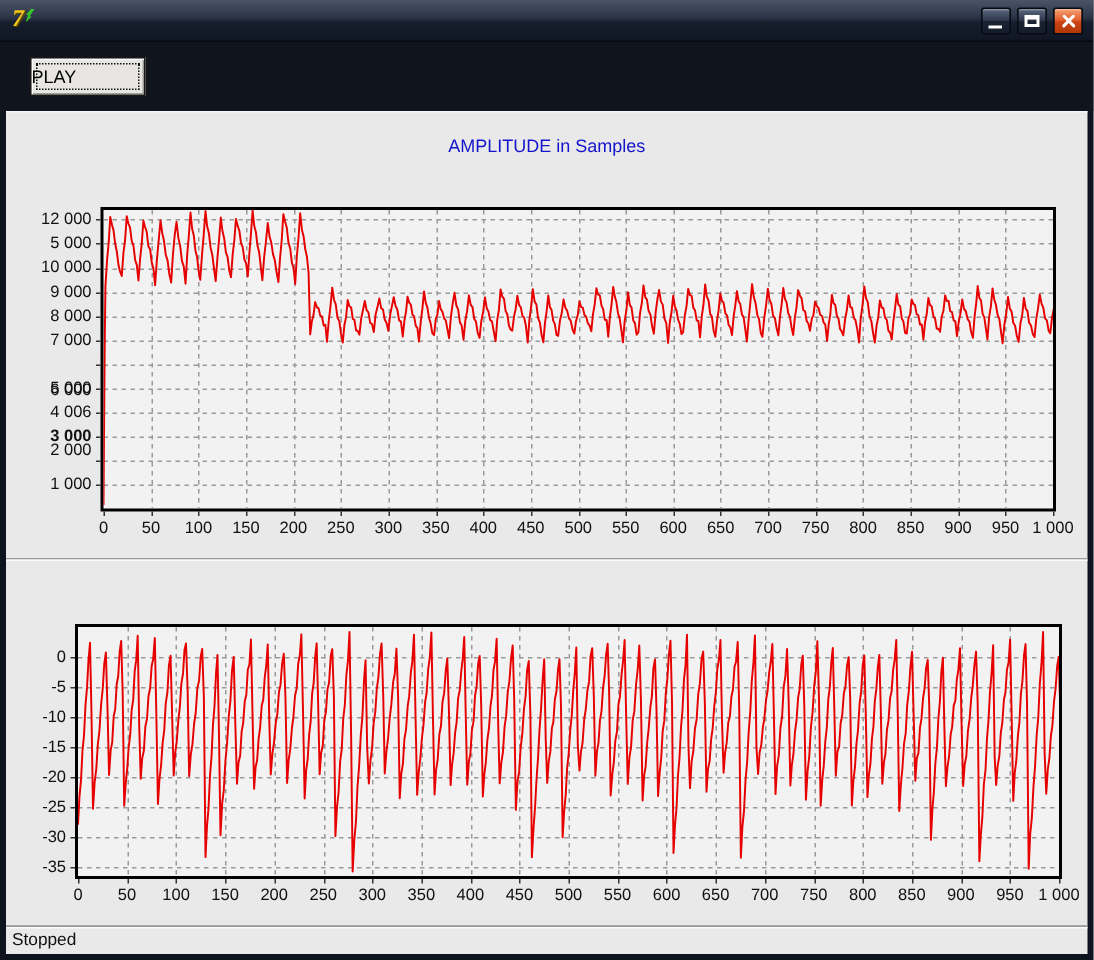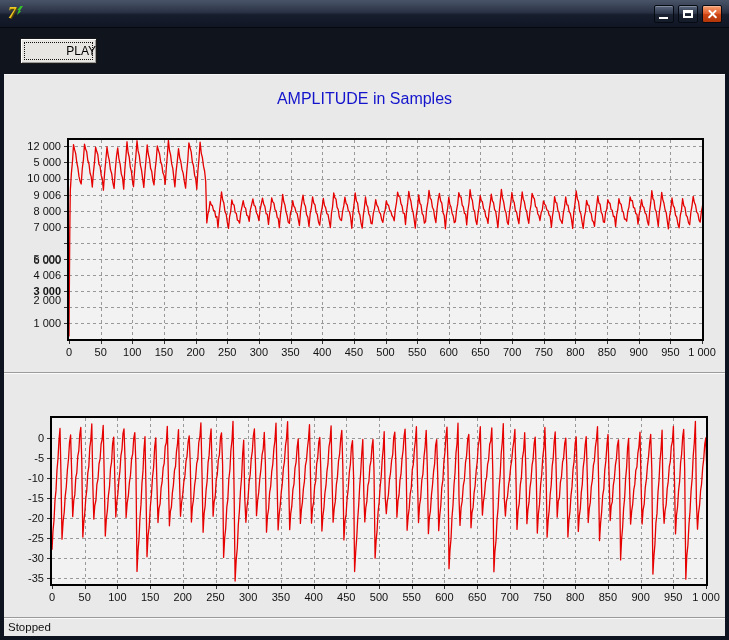--- a/index.html
+++ b/index.html
@@ -49,41 +49,41 @@
   .glyph-x2{transform:rotate(-45deg);}
   
   .toolbar{
     position:absolute;left:0;top:28px;width:729px;height:46px;
     background:#10151d;
   }
   .pbtn{
     position:absolute;top:10px;width:77px;height:26px;
     background:#e8e6e3;color:#000;font-size:12px;
     font-family:"Liberation Sans", sans-serif;
-    text-align:right;line-height:24px;cursor:default;
+    text-align:left;line-height:24px;cursor:default;
     border:1px solid #7d7d7d;
     box-shadow:inset 1px 1px 0 #ffffff, inset -1px -1px 0 #9d9d9d;
     box-sizing:border-box;
   }
   .pbtn.default{
     border:1px solid #1a1a1a;
     outline:1px dotted #111;outline-offset:-5px;
   }
   #btn-play{left:20px;}
   #btn-rec{left:107px;}
   
   .main{
     position:absolute;left:4px;top:74px;width:721px;height:543px;
     background:#e9e9e9;
     border-top:1px solid #f6f6f6;
     box-sizing:border-box;
   }
   .chart-title{
     position:absolute;width:100%;text-align:center;
-    color:#1414cc;font-size:16px;
+    color:#1414cc;font-size:12px;
   }
   #amp-title{top:15px;}
   #phase-title{top:310px;}
   .divider{
     position:absolute;left:0;top:297px;width:100%;height:2px;
     border-top:1px solid #9c9c9c;border-bottom:1px solid #fbfbfb;box-sizing:border-box;
   }
   .plot{
     position:absolute;border:2px solid #000;background:#f2f2f2;box-sizing:border-box;
   }
@@ -171,21 +171,21 @@
         <polyline points="0.0,196.6 0.8,89.9 1.3,50.6 2.4,33.1 3.5,21.3 4.5,4.6 5.6,9.7 6.7,13.7 7.8,22.5 8.9,27.8 10.0,36.7 11.1,41.3 12.2,44.0 13.3,28.5 14.4,19.9 15.5,4.1 16.6,9.0 17.7,11.7 18.8,20.5 20.0,24.0 21.1,33.3 22.2,36.6 23.3,47.0 24.4,32.5 25.5,22.4 26.6,7.1 27.7,11.3 28.8,14.5 29.9,24.1 31.1,26.3 32.2,35.2 33.3,39.0 34.4,50.1 35.6,33.1 36.8,20.3 38.0,7.0 39.2,15.6 40.3,20.4 41.5,29.8 42.7,33.6 43.9,42.8 45.1,48.4 46.3,29.7 47.5,16.4 48.7,7.9 49.9,18.6 51.1,23.9 52.3,33.9 53.5,37.6 54.7,49.1 55.8,29.8 56.9,17.1 58.0,1.7 59.1,12.5 60.2,17.0 61.3,27.1 62.4,31.4 63.4,40.5 64.5,46.6 65.7,29.5 66.8,16.7 68.0,0.7 69.1,10.9 70.3,15.7 71.4,25.1 72.5,29.8 73.7,39.2 74.8,47.4 76.0,31.3 77.1,19.1 78.2,5.0 79.3,14.0 80.5,19.2 81.6,28.3 82.7,31.2 83.9,40.7 85.0,44.9 86.1,29.8 87.2,20.5 88.3,6.0 89.5,10.6 90.6,14.0 91.7,22.2 92.8,24.8 93.9,32.8 95.1,35.8 96.2,44.3 97.3,28.0 98.3,16.0 99.4,0.3 100.5,10.5 101.6,14.8 102.7,23.9 103.8,28.4 104.8,37.4 105.9,46.8 107.1,31.4 108.3,21.1 109.5,8.7 110.7,17.6 111.8,21.5 113.0,29.4 114.2,33.4 115.4,41.7 116.6,48.1 117.7,32.0 118.8,20.2 119.9,2.8 121.1,7.8 122.2,11.9 123.3,21.7 124.5,25.8 125.6,35.2 126.7,38.6 127.8,49.3 128.9,30.8 130.0,18.7 131.1,2.1 132.3,13.3 133.4,17.6 134.5,26.2 135.6,31.0 136.7,41.5 137.8,82.9 138.9,74.1 140.0,70.0 141.1,61.4 142.3,64.9 143.4,65.6 144.5,70.4 145.6,70.9 146.8,77.1 147.9,76.5 149.0,87.8 150.2,73.8 151.3,64.2 152.5,51.8 153.7,60.0 154.8,62.8 156.0,71.8 157.2,74.1 158.3,82.3 159.5,88.4 160.6,76.7 161.7,71.6 162.8,60.0 163.9,64.2 165.1,65.0 166.2,72.6 167.3,73.2 168.4,80.2 169.5,80.8 170.6,83.1 171.8,72.3 173.0,66.6 174.2,60.7 175.4,66.8 176.6,68.2 177.8,75.3 179.0,76.0 180.2,81.4 181.4,69.7 182.6,64.8 183.9,59.0 185.1,65.4 186.3,66.3 187.5,73.0 188.7,75.3 189.9,80.6 191.1,69.9 192.3,64.0 193.5,58.2 194.7,64.0 195.9,66.5 197.1,73.6 198.3,74.4 199.5,84.4 200.6,73.8 201.7,67.7 202.7,57.8 203.8,61.8 204.9,63.1 206.0,69.7 207.1,70.9 208.2,77.3 209.3,78.7 210.3,87.7 211.5,74.5 212.6,65.8 213.7,54.3 214.8,61.8 215.9,64.9 217.0,71.9 218.1,75.5 219.2,82.1 220.4,83.4 221.5,72.7 222.6,69.7 223.7,60.7 224.8,66.1 225.9,67.7 227.1,72.4 228.2,73.6 229.3,79.6 230.4,85.5 231.6,71.2 232.8,62.4 234.0,55.2 235.2,63.5 236.4,66.2 237.6,74.8 238.8,77.1 240.0,86.5 241.2,73.8 242.4,67.4 243.6,56.9 244.8,63.2 246.0,64.8 247.1,72.5 248.3,74.4 249.5,82.0 250.7,85.2 251.9,73.9 253.1,67.8 254.3,58.3 255.5,65.5 256.6,67.6 257.8,73.4 259.0,74.4 260.2,81.1 261.4,87.5 262.5,73.2 263.6,66.6 264.7,53.0 265.8,57.6 267.0,59.2 268.1,67.4 269.2,69.5 270.3,77.1 271.4,79.7 272.5,80.5 273.7,70.8 274.8,65.9 275.9,57.2 277.1,63.4 278.2,64.9 279.3,70.6 280.5,71.9 281.6,77.2 282.8,88.3 283.9,73.7 285.1,64.2 286.2,52.8 287.4,61.0 288.6,63.0 289.7,71.9 290.9,75.0 292.0,82.9 293.2,88.2 294.3,75.6 295.4,67.6 296.5,57.0 297.6,64.7 298.7,66.7 299.8,73.8 300.9,76.1 302.0,83.3 303.1,83.9 304.3,73.7 305.5,68.7 306.7,59.6 307.9,65.2 309.1,67.2 310.3,72.1 311.5,73.9 312.7,79.7 313.9,82.4 315.0,74.0 316.2,70.0 317.3,60.8 318.4,64.7 319.5,65.1 320.7,70.2 321.8,71.2 322.9,75.5 324.1,77.1 325.2,80.9 326.3,69.6 327.5,62.7 328.6,52.1 329.7,56.3 330.9,57.0 332.0,63.8 333.1,66.1 334.2,73.2 335.4,73.3 336.5,84.5 337.6,71.3 338.7,62.9 339.8,51.3 340.9,57.9 341.9,61.2 343.0,68.8 344.1,72.4 345.2,79.7 346.3,88.2 347.4,74.5 348.6,66.7 349.7,54.9 350.9,63.4 352.0,64.9 353.2,73.7 354.3,75.4 355.4,83.1 356.6,81.5 357.7,68.8 358.9,61.9 360.0,50.3 361.2,58.3 362.3,59.7 363.4,67.2 364.6,69.7 365.7,77.3 366.9,82.5 368.1,68.4 369.3,59.2 370.4,53.3 371.6,60.9 372.8,63.1 374.0,72.4 375.2,75.5 376.4,88.6 377.5,75.0 378.7,68.0 379.8,57.1 380.9,64.5 382.0,67.0 383.1,73.2 384.2,76.0 385.3,82.7 386.4,81.5 387.6,70.0 388.7,63.9 389.8,52.6 391.0,56.8 392.1,57.2 393.2,65.1 394.3,66.8 395.5,73.7 396.6,73.9 397.7,84.9 398.9,70.5 400.0,63.0 401.1,49.6 402.2,57.6 403.4,60.6 404.5,69.4 405.6,71.1 406.7,80.1 407.9,84.5 409.0,74.0 410.1,66.6 411.2,55.6 412.3,60.6 413.4,61.8 414.6,68.9 415.7,70.4 416.8,76.7 417.9,78.3 419.0,83.4 420.1,70.7 421.2,63.7 422.3,54.1 423.4,60.8 424.5,62.7 425.6,69.6 426.7,71.3 427.8,79.0 428.9,87.7 430.1,73.0 431.2,62.0 432.4,49.4 433.5,57.9 434.7,62.1 435.9,70.1 437.0,72.7 438.2,82.0 439.3,84.5 440.5,71.9 441.7,63.7 442.9,52.5 444.0,59.8 445.2,62.4 446.4,70.5 447.6,72.1 448.7,78.5 449.9,83.6 451.0,71.1 452.1,62.9 453.2,52.0 454.3,59.2 455.4,61.8 456.5,68.7 457.6,71.2 458.7,78.3 459.8,83.3 460.9,71.7 462.0,64.9 463.1,53.4 464.3,57.2 465.4,58.9 466.5,66.7 467.7,67.5 468.8,74.0 469.9,75.7 471.0,80.5 472.2,72.4 473.3,70.1 474.4,61.0 475.6,64.1 476.7,65.4 477.8,69.8 479.0,70.7 480.1,75.0 481.2,76.4 482.4,87.3 483.5,75.9 484.5,69.9 485.6,56.6 486.7,62.2 487.8,63.1 488.9,70.5 490.0,72.4 491.0,79.1 492.1,81.0 493.2,83.5 494.4,72.9 495.5,67.2 496.7,57.0 497.9,64.8 499.0,65.1 500.2,71.9 501.3,73.4 502.5,79.4 503.7,88.3 504.8,72.3 506.0,63.7 507.2,51.0 508.4,58.9 509.5,61.4 510.7,71.1 511.9,74.0 513.1,82.2 514.2,88.4 515.4,76.9 516.5,71.6 517.6,60.3 518.8,65.0 519.9,65.4 521.0,71.8 522.2,73.3 523.3,80.5 524.4,81.7 525.5,86.4 526.6,74.1 527.7,65.5 528.8,56.1 529.9,63.0 531.1,64.3 532.2,72.3 533.3,74.4 534.4,81.9 535.5,82.4 536.6,72.5 537.7,69.5 538.8,59.7 539.9,62.6 541.0,63.4 542.1,69.5 543.2,70.2 544.4,76.5 545.5,76.3 546.6,86.4 547.7,74.9 548.8,69.5 549.9,58.7 551.0,63.4 552.1,64.2 553.3,70.9 554.4,72.5 555.5,79.2 556.6,79.1 557.7,81.2 558.8,71.3 560.0,66.8 561.1,56.9 562.2,60.7 563.4,60.7 564.5,67.6 565.6,67.9 566.8,73.6 567.9,74.2 569.0,84.1 570.2,74.2 571.4,68.4 572.5,59.6 573.7,66.1 574.9,67.5 576.1,72.8 577.3,74.4 578.4,81.2 579.6,85.2 580.7,71.2 581.8,62.2 582.8,50.7 583.9,58.6 585.0,60.4 586.1,69.3 587.2,71.6 588.2,78.6 589.3,86.3 590.4,71.6 591.6,64.1 592.7,52.3 593.8,59.6 594.9,63.0 596.1,70.0 597.2,72.6 598.3,80.9 599.4,88.8 600.6,76.3 601.8,69.5 603.0,58.0 604.2,65.6 605.4,67.6 606.5,75.2 607.7,77.1 608.9,84.0 610.1,87.9 611.3,75.5 612.5,69.9 613.6,58.6 614.8,65.7 616.0,67.4 617.1,75.2 618.3,76.9 619.5,82.6 620.7,84.7 621.8,72.9 623.0,65.8 624.2,56.4 625.4,62.6 626.5,65.0 627.7,72.2 628.9,73.6 630.1,80.4 631.2,82.1 632.4,71.3 633.5,66.1 634.6,57.1 635.8,63.0 636.9,64.0 638.0,70.8 639.1,72.1 640.3,77.3" fill="none" stroke="#e60000" stroke-width="1.3" stroke-linejoin="round"></polyline>
       </svg>
     </div>
   <div id="amp-labels">
       <div class="axis-label ylab" style="left: 7px; top: 65.4194px;">12 000</div>
       <div class="tickmark" style="left: 60px; top: 71px; width: 3px; height: 1px;"></div>
       <div class="axis-label ylab" style="left: 7px; top: 81.4677px;">5 000</div>
       <div class="tickmark" style="left: 60px; top: 87px; width: 3px; height: 1px;"></div>
       <div class="axis-label ylab" style="left: 7px; top: 97px;">10 000</div>
       <div class="tickmark" style="left: 60px; top: 104px; width: 3px; height: 1px;"></div>
-      <div class="axis-label ylab" style="left: 7px; top: 113.565px;">9 006</div>
+      <div class="axis-label ylab" style="left: 7px; top: 113.565px;">9 000</div>
       <div class="tickmark" style="left: 60px; top: 120px; width: 3px; height: 1px;"></div>
       <div class="axis-label ylab" style="left: 7px; top: 129.613px;">8 000</div>
       <div class="tickmark" style="left: 60px; top: 136px; width: 3px; height: 1px;"></div>
       <div class="axis-label ylab" style="left: 7px; top: 145.661px;">7 000</div>
       <div class="tickmark" style="left: 60px; top: 152px; width: 3px; height: 1px;"></div>
       <div class="axis-label ylab" style="left: 7px; top: 179px;">6 000</div>
       <div class="tickmark" style="left: 60px; top: 168px; width: 3px; height: 1px;"></div>
       <div class="axis-label ylab" style="left: 7px; top: 177.758px;">5 000</div>
       <div class="tickmark" style="left: 60px; top: 184px; width: 3px; height: 1px;"></div>
       <div class="axis-label ylab" style="left: 7px; top: 193.806px;">4 006</div>

